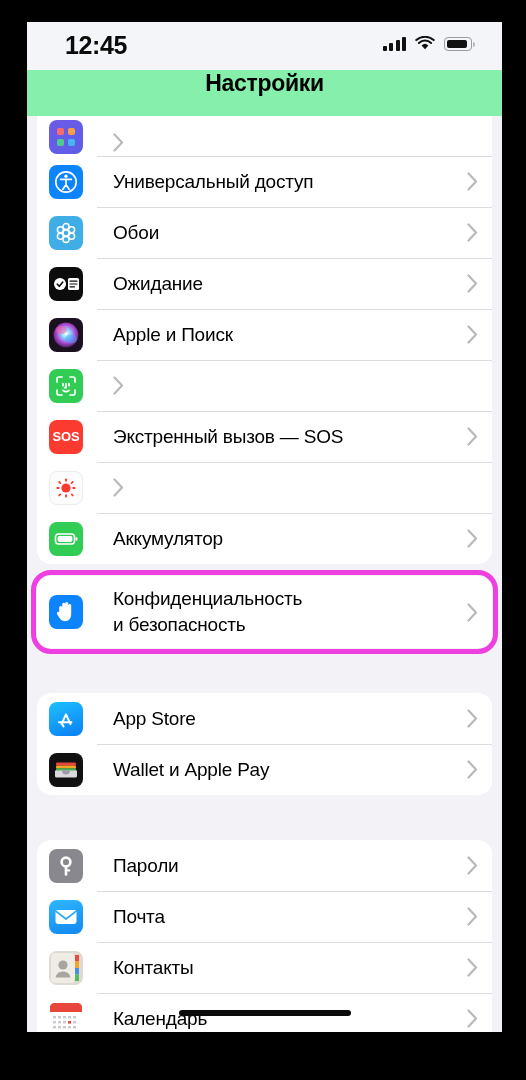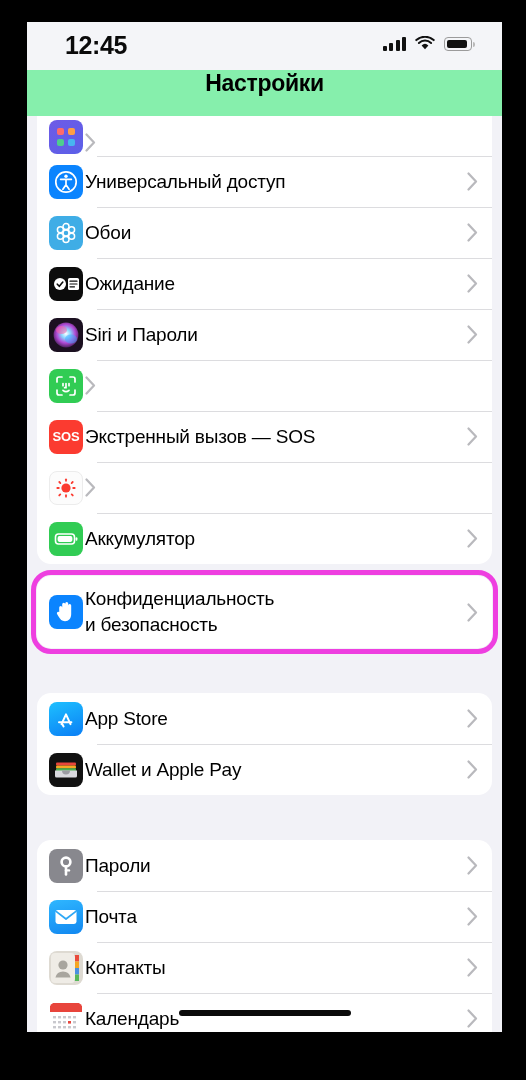--- a/index.html
+++ b/index.html
@@ -70,21 +70,21 @@
     display: flex; align-items: center;
     padding-left: 12px; padding-right: 14px;
     min-height: 51px;
   }
   .row + .row::before {
     content:""; position:absolute; left: 60px; right: 0; top: 0;
     height: 1px; background: #dcdcdf;
   }
   .icon {
     width: 34px; height: 34px; border-radius: 8px;
-    flex: 0 0 34px; margin-right: 2px;
+    flex: 0 0 34px; margin-right: 30px;
     display: flex; align-items: center; justify-content: center;
     overflow: hidden; position: relative;
   }
   .label {
     flex: 1 1 auto; font-size: 19px; color: #000; letter-spacing: -0.2px;
     line-height: 26px;
   }
   .chev { flex: 0 0 auto; color: #b9b9bd; font-size: 20px; line-height: 1; font-weight: 500;}
   .chev svg{ display:block; }
   .row.tall { min-height: 72px; }
@@ -224,21 +224,21 @@
                 <stop offset="28%" stop-color="#8ad8ff"></stop>
                 <stop offset="60%" stop-color="#b14ad6"></stop>
                 <stop offset="100%" stop-color="#2b1236"></stop>
               </radialGradient>
             </defs>
             <circle cx="17" cy="17" r="12.4" fill="url(#sirig)"></circle>
             <ellipse cx="12.5" cy="12" rx="5.5" ry="4" fill="#ff5fa8" opacity="0.55"></ellipse>
             <ellipse cx="22" cy="21" rx="6" ry="4.5" fill="#3fa9ff" opacity="0.5"></ellipse>
           </svg>
         </div>
-        <div class="label">Siri и Пароли</div>
+        <div class="label">Apple и Поиск</div>
         <div class="chev">
           <svg width="11" height="19" viewBox="0 0 11 19">
               <path d="M1.5 1.5 L9 9.5 L1.5 17.5" stroke="#b9b9bd" stroke-width="2.2" fill="none" stroke-linecap="round" stroke-linejoin="round"></path>
             </svg>
         </div>
       </div>
 
       <div class="row">
         <div class="icon" style="background:#31CC54;">
           <svg width="26" height="26" viewBox="0 0 26 26">

